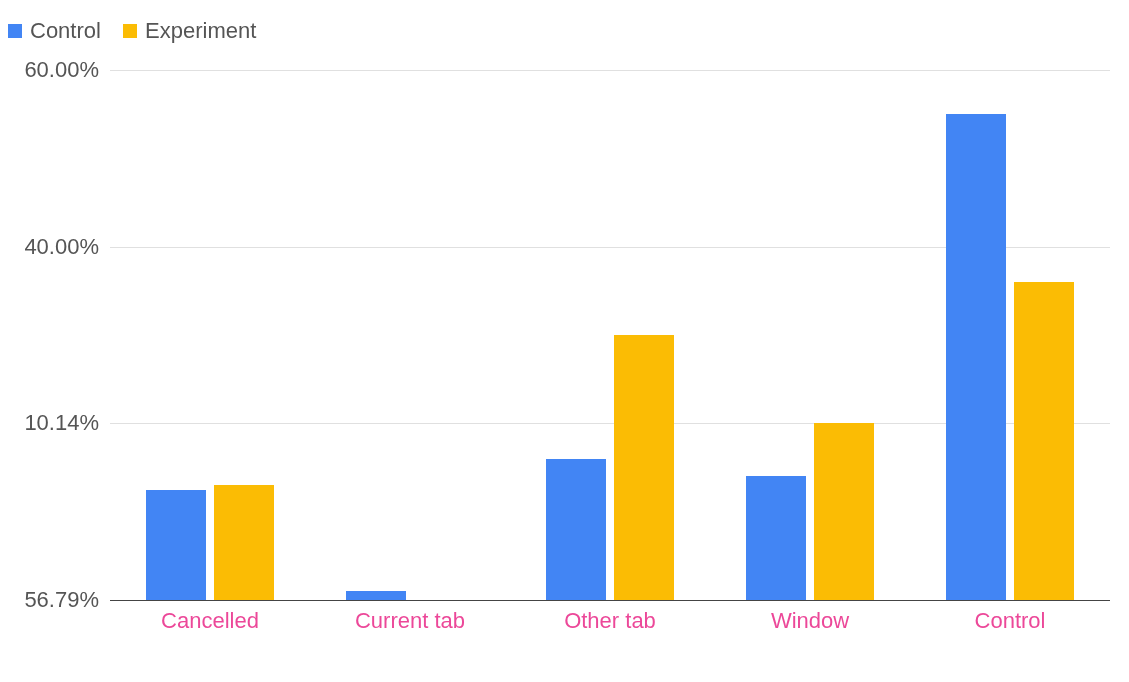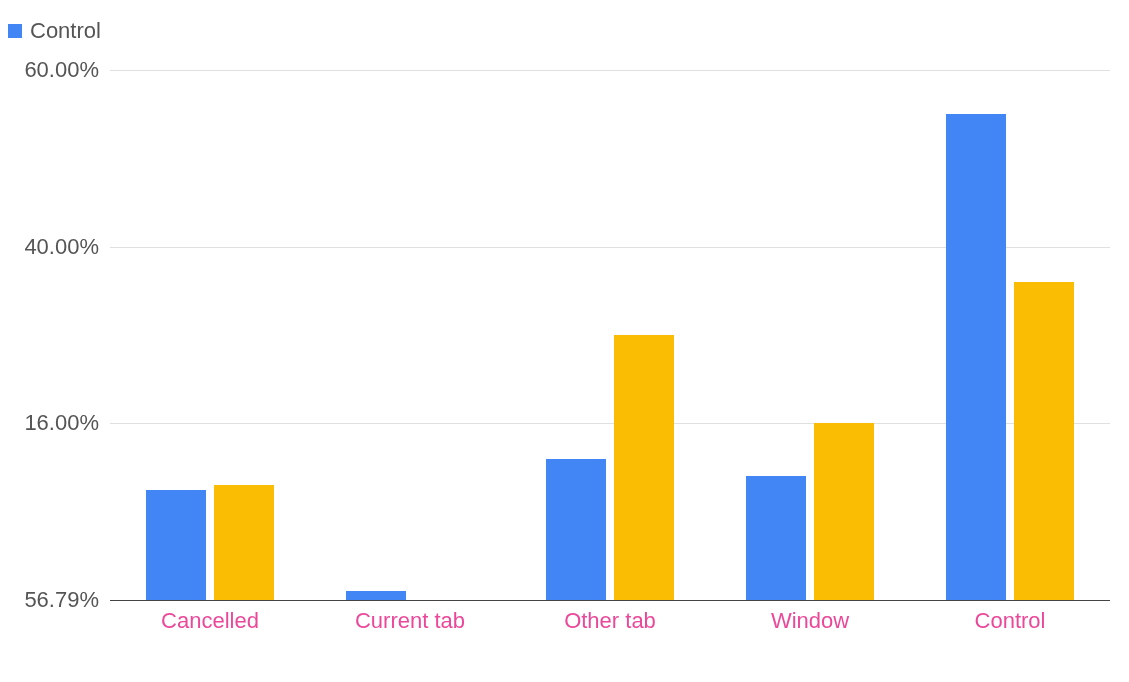--- a/index.html
+++ b/index.html
@@ -81,24 +81,28 @@
 </head>
 <body>
 
 <div class="chart">
 
   <div class="legend">
     <span class="legend-item">
       <span class="legend-swatch" style="background:#4285f4"></span>
       <span>Control</span>
     </span>
+    <span class="legend-item">
+      <span class="legend-swatch" style="background:#fbbc04"></span>
+      <span>Experiment</span>
+    </span>
   </div>
 
   <div class="y-tick-label" style="top:600px">56.79%</div>
-  <div class="y-tick-label" style="top:423.33333333333337px">16.00%</div>
+  <div class="y-tick-label" style="top:423.33333333333337px">10.14%</div>
   <div class="y-tick-label" style="top:246.66666666666669px">40.00%</div>
   <div class="y-tick-label" style="top:70px">60.00%</div>
 
   <div class="plot">
 
     <div class="gridline" style="top:0px"></div>
     <div class="gridline" style="top:176.66666666666669px"></div>
     <div class="gridline" style="top:353.33333333333337px"></div>
     <div class="baseline" style="top:530px"></div>
 

